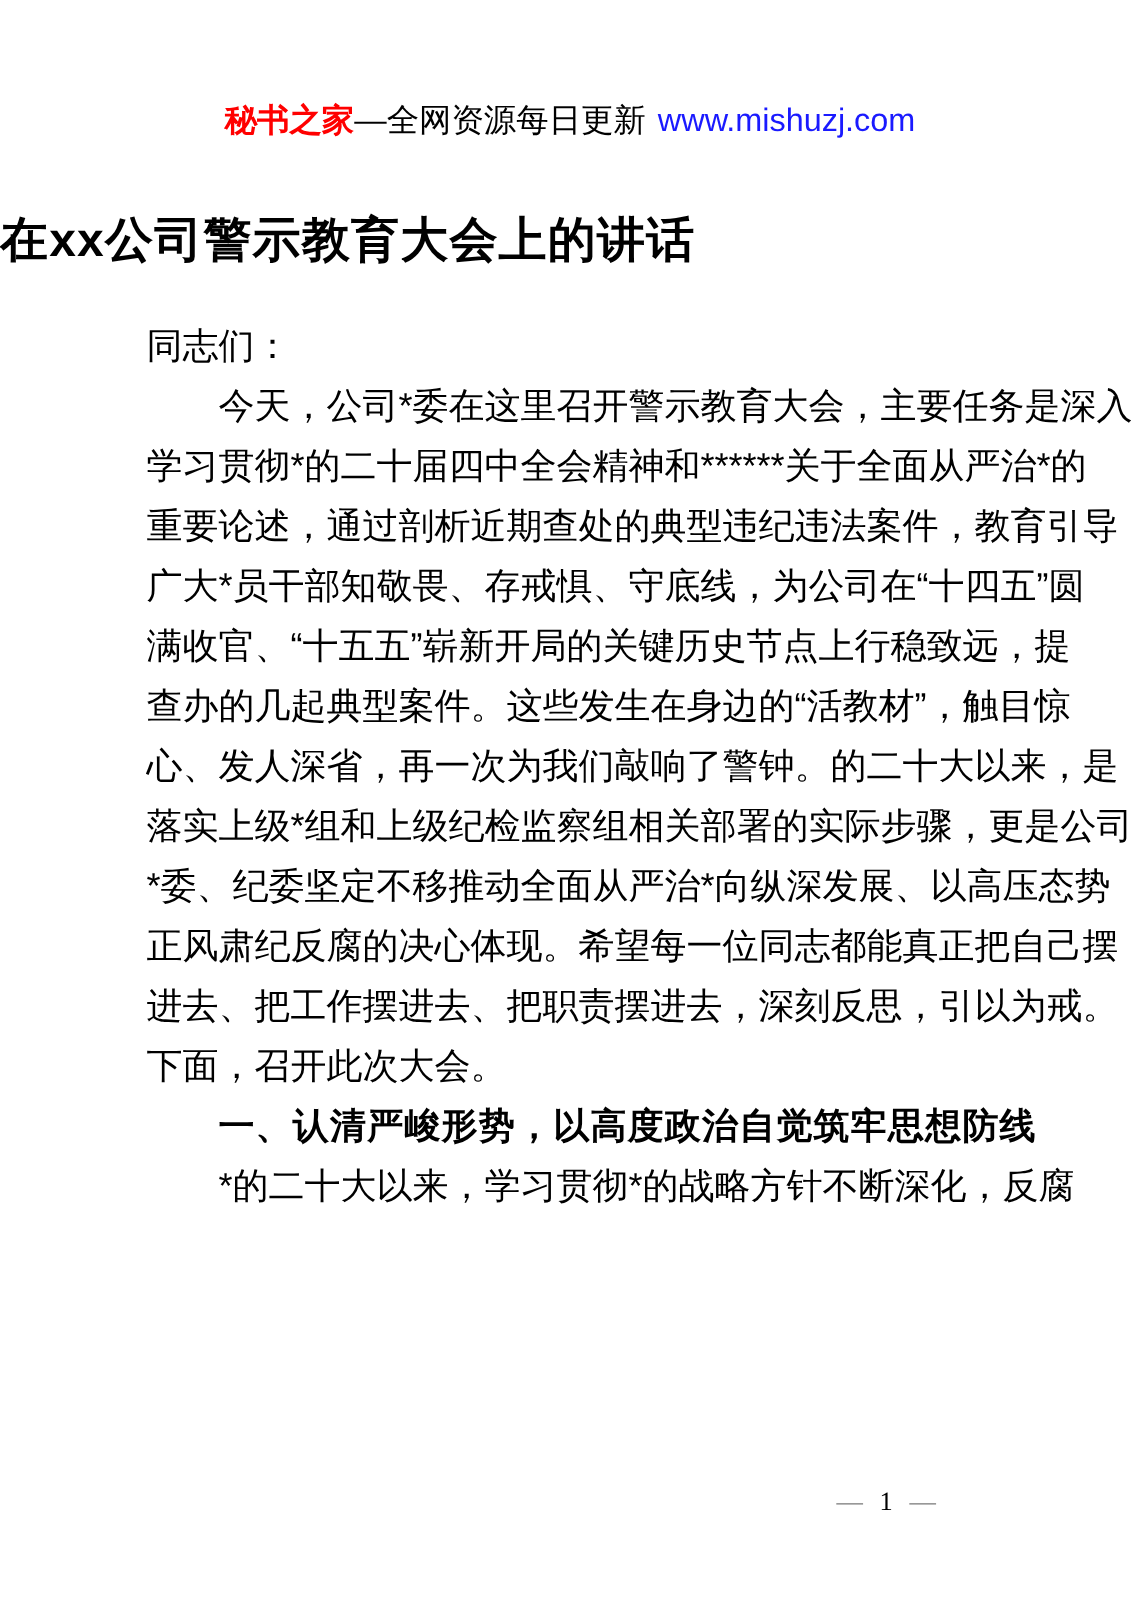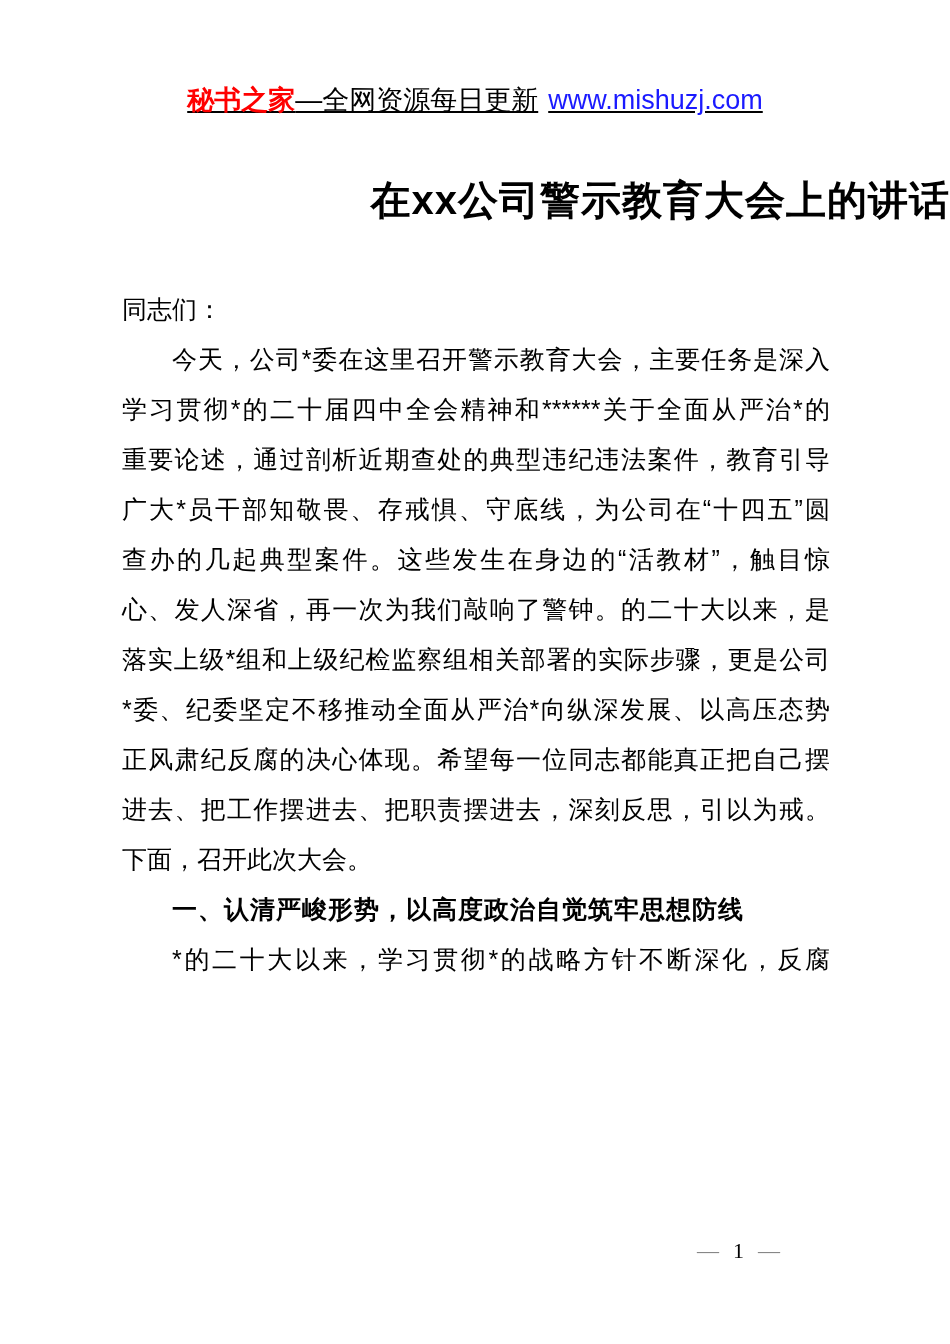--- a/index.html
+++ b/index.html
@@ -10,36 +10,35 @@
     color:#000000;
     font-family:"Liberation Sans",sans-serif;
     overflow:hidden;
   }
   
   .header{
     position:absolute;top:80px;left:0;width:100%;
     text-align:center;
     font-size:27px;line-height:40px;
     white-space:nowrap;
-    text-decoration:underline;
   }
   .brand{color:#ff0000;font-weight:bold;}
   .tagline{color:#000000;}
   .url{color:#1a1aff;margin-left:10px;}
   
   .doc-title{
     position:absolute;top:168px;left:0;width:100%;
-    text-align:right;
+    text-align:left;
     font-size:40px;font-weight:bold;line-height:64px;
     letter-spacing:1px;
   }
   
   .doc-body{
-    position:absolute;left:122px;top:284px;width:708px;
-    font-size:25px;line-height:50px;
+    position:absolute;left:122px;top:264px;width:708px;
+    font-size:30px;line-height:50px;
   }
   .line{
     height:50px;
     text-align:justify;
     text-align-last:justify;
     text-justify:inter-character;
     white-space:nowrap;
   }
   .line.end{text-align-last:left;}
   .line.first{text-indent:2em;}
@@ -74,20 +73,21 @@
 
     <div>
       <div class="line end">同志们：</div>
     </div>
 
     <div>
       <div class="line first">今天，公司*委在这里召开警示教育大会，主要任务是深入</div>
       <div class="line">学习贯彻*的二十届四中全会精神和******关于全面从严治*的</div>
       <div class="line">重要论述，通过剖析近期查处的典型违纪违法案件，教育引导</div>
       <div class="line">广大*员干部知敬畏、存戒惧、守底线，为公司在“十四五”圆</div>
+      <div class="line">满收官、“十五五”崭新开局的关键历史节点上行稳致远，提</div>
     </div>
 
     <div>
       <div class="line">查办的几起典型案件。这些发生在身边的“活教材”，触目惊</div>
       <div class="line">心、发人深省，再一次为我们敲响了警钟。的二十大以来，是</div>
       <div class="line">落实上级*组和上级纪检监察组相关部署的实际步骤，更是公司</div>
       <div class="line">*委、纪委坚定不移推动全面从严治*向纵深发展、以高压态势</div>
       <div class="line">正风肃纪反腐的决心体现。希望每一位同志都能真正把自己摆</div>
       <div class="line">进去、把工作摆进去、把职责摆进去，深刻反思，引以为戒。</div>
       <div class="line end">下面，召开此次大会。</div>

